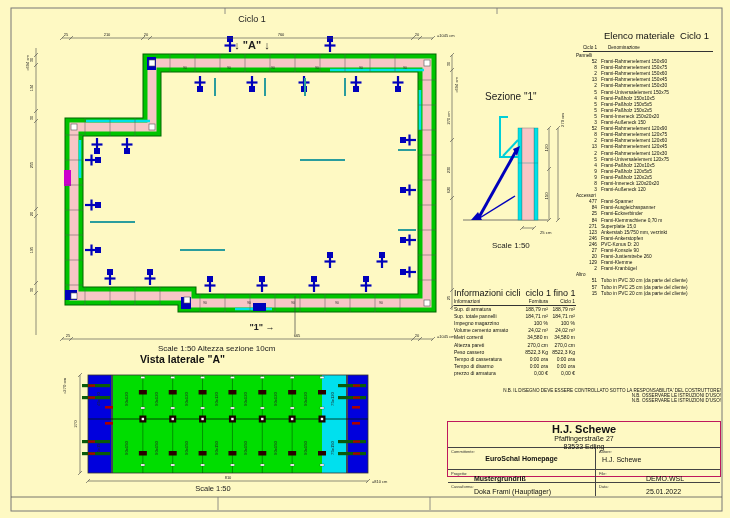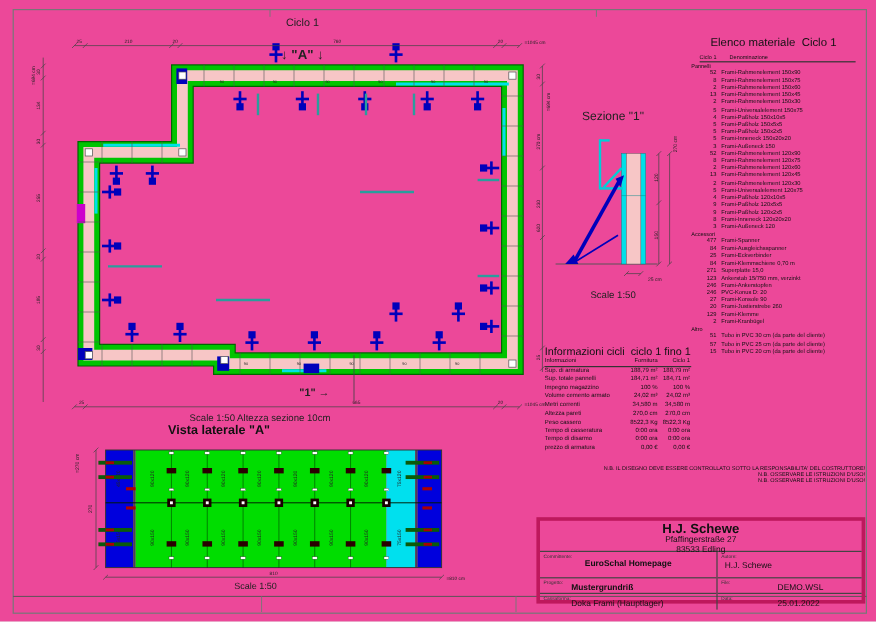--- a/index.html
+++ b/index.html
@@ -1,23 +1,23 @@
 <!DOCTYPE html>
 <html><head>
 <meta charset="utf-8">
 <style>
   html,body{margin:0;padding:0;background:#e8e8e8;}
-  .sheet{position:relative;width:730px;height:518px;background:#ec4899;
+  .sheet{position:relative;width:730px;height:518px;background:#fef9c3;
          font-family:"Liberation Sans",sans-serif;color:#111;overflow:hidden;}
   svg{position:absolute;left:0;top:0;}
   svg text{font-family:"Liberation Sans",sans-serif;fill:#222;}
   .abs{position:absolute;}
   
   .mat{left:576px;top:30px;width:150px;}
-  .mat-title{font-size:9.5px;white-space:pre;margin-left:16px;}
+  .mat-title{font-size:9.5px;white-space:pre;margin-left:28px;}
   .mat-head{display:flex;font-size:4.6px;margin-top:4px;border-bottom:0.8px solid #333;
             padding-bottom:1px;width:130px;margin-left:7px;}
   .mat-head .c1{width:18px;}
   .mat-head .c2{margin-left:7px;}
   .mat-rows{margin-top:1px;}
   .mrow{display:flex;line-height:6.1px;font-size:4.8px;}
   .mrow .qty{width:21px;text-align:right;}
   .mrow .nm{margin-left:4px;white-space:nowrap;}
   .mgroup{font-size:4.6px;line-height:6.1px;color:#111;}
   
@@ -25,21 +25,21 @@
   .info-title{font-size:9px;white-space:pre;}
   .irow{display:flex;font-size:5px;line-height:7.1px;}
   .irow .a{width:64px;white-space:nowrap;}
   .irow .b{width:30px;text-align:right;}
   .irow .c{width:27px;text-align:right;}
   .ihead{border-bottom:0.8px solid #333;font-size:4.8px;}
   .ihead .b,.ihead .c{text-align:right;}
   
   .notes{right:9px;top:388px;width:300px;text-align:right;font-size:4.6px;line-height:5.2px;}
   
-  .tblock{left:447px;top:421px;width:274px;height:72px;border:3px solid #be185d;box-sizing:border-box;margin-top:10px;}
+  .tblock{left:447px;top:421px;width:274px;height:56px;border:1px solid #be185d;box-sizing:border-box;}
   .tb-head{height:26px;text-align:center;border-bottom:1px solid #444;box-sizing:border-box;}
   .tb-company{font-size:11px;font-weight:bold;padding-top:1px;}
   .tb-addr{font-size:7px;line-height:8px;}
   .tb-grid{display:flex;height:48px;}
   .tb-left{width:148px;border-right:1px solid #444;box-sizing:border-box;}
   .tb-right{flex:1;}
   .tb-cell{position:relative;box-sizing:border-box;border-bottom:1px solid #444;}
   .tb-cell:last-child{border-bottom:none;}
   .tb-label{position:absolute;left:3px;top:1px;font-size:4px;color:#333;}
   .tb-val{font-size:7px;}

